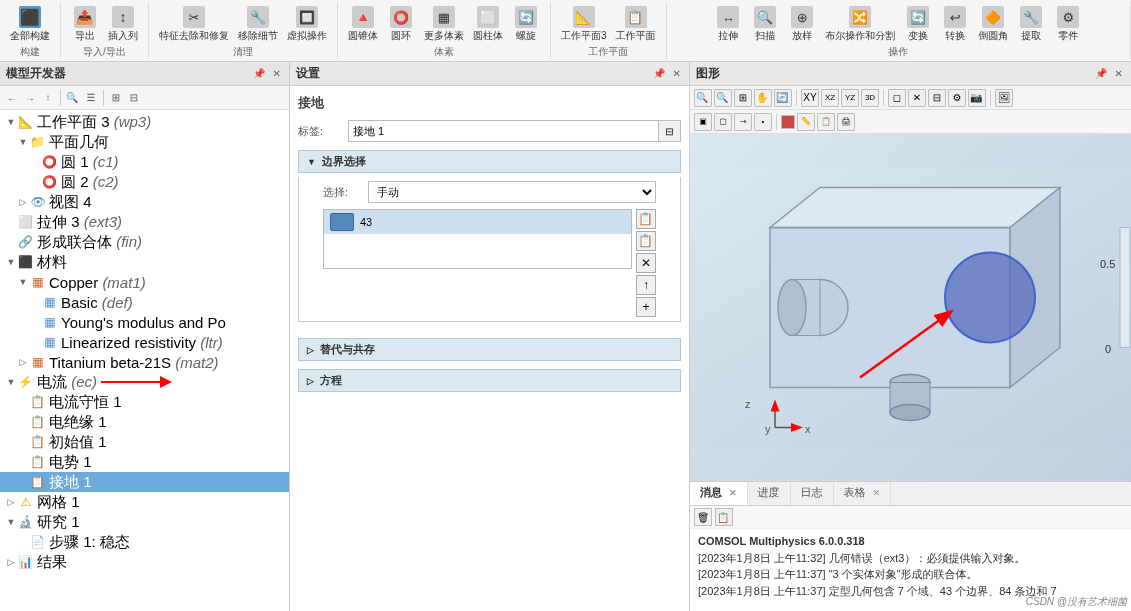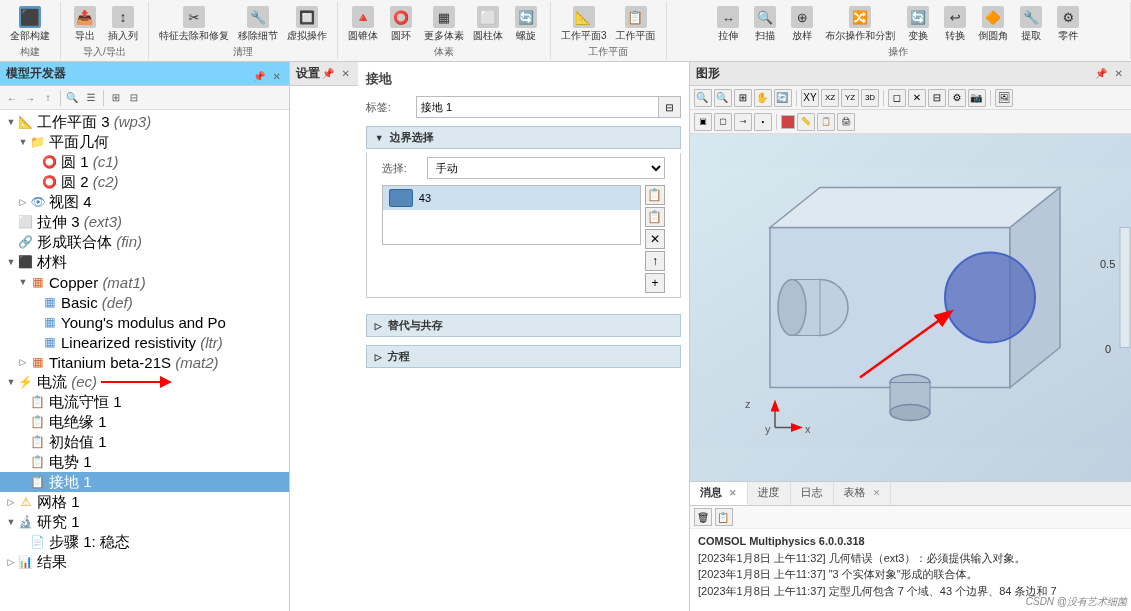--- a/index.html
+++ b/index.html
@@ -66,25 +66,25 @@
 
     
     .panel-left {
       width: 290px;
       border-right: 1px solid #ccc;
       background: #fff;
       display: flex;
       flex-direction: column;
     }
     .panel-header {
-      background: #7dd3fc;
+      background: #e5e5e5;
       border-bottom: 1px solid #ccc;
       padding: 3px 6px;
       display: flex;
-      align-items: flex-end;
+      align-items: center;
       justify-content: space-between;
       height: 24px;
     }
     .panel-header-title {
       font-weight: bold;
       font-size: 12px;
       color: #333;
     }
     .panel-header-icons {
       display: flex;
@@ -148,21 +148,21 @@
       font-size: 15px;
     }
     .tree-label em { font-style: italic; color: #666; }
 
     
     .panel-middle {
       width: 400px;
       border-right: 1px solid #ccc;
       background: #fff;
       display: flex;
-      flex-direction: row;
+      flex-direction: column;
     }
     .settings-header {
       background: #e8e8e8;
       border-bottom: 1px solid #ccc;
       padding: 3px 6px;
       display: flex;
       align-items: center;
       justify-content: space-between;
       height: 24px;
     }
@@ -212,21 +212,21 @@
       cursor: pointer;
       display: flex;
       align-items: center;
       margin-bottom: 4px;
       font-weight: bold;
       font-size: 11px;
       color: #333;
     }
     .collapsible-header .arrow { margin-right: 6px; font-size: 9px; }
     .collapsible-content {
-      padding: 4px 15px;
+      padding: 4px 24px;
       border: 1px solid #ccc;
       border-top: none;
       margin-bottom: 16px;
     }
     .select-row {
       display: flex;
       align-items: center;
       margin-bottom: 6px;
     }
     .select-label {

